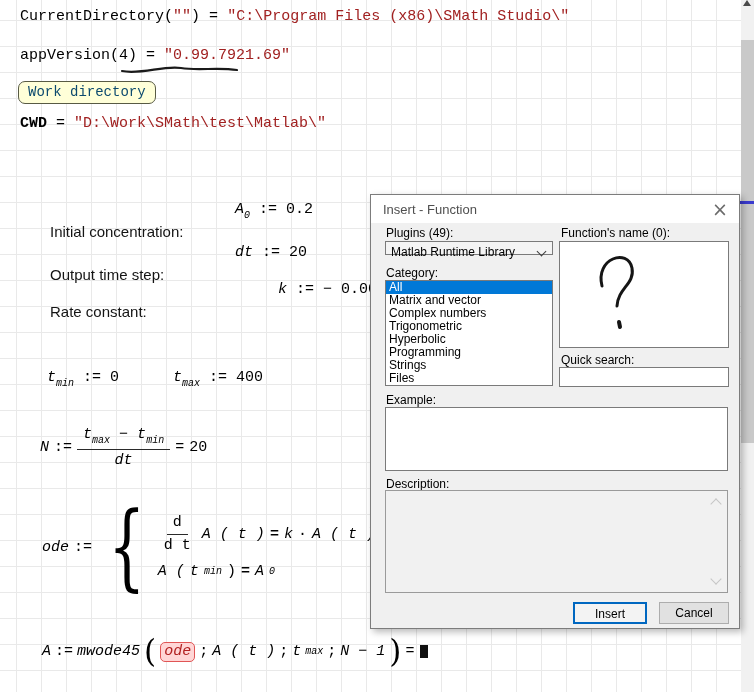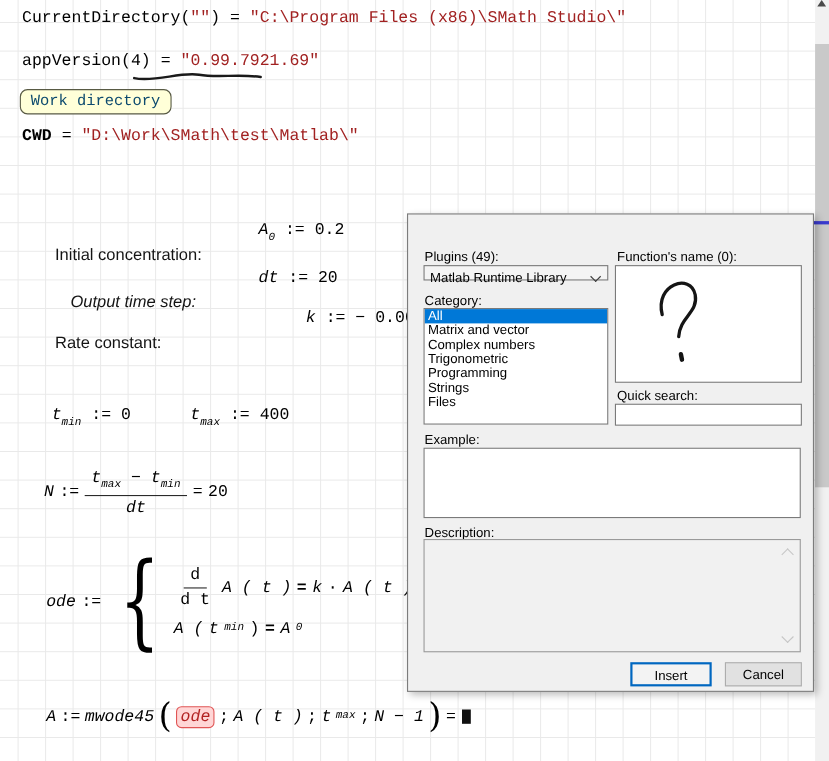--- a/index.html
+++ b/index.html
@@ -107,21 +107,21 @@
     <span class="str">"D:\Work\SMath\test\Matlab\"</span>
   </div>
 
   <div class="ws-item label-txt" style="left:50px;top:203px;">Initial concentration:</div>
   <div class="ws-item math" style="left:235px;top:201px;">
     <span class="it">A</span><span class="sub">0</span>
     <span>:=</span>
     <span>0.2</span>
   </div>
 
-  <div class="ws-item label-txt" style="left:64px;top:246px;font-style:italic;">Output time step:</div>
+  <div class="ws-item label-txt" style="left:50px;top:246px;">Output time step:</div>
   <div class="ws-item math" style="left:235px;top:244px;">
     <span class="it">dt</span>
     <span>:=</span>
     <span>20</span>
   </div>
 
   <div class="ws-item label-txt" style="left:50px;top:283px;">Rate constant:</div>
   <div class="ws-item math" style="left:243px;top:281px;margin-left:35px;">
     <span class="it">k</span>
     <span>:=</span>
@@ -201,35 +201,40 @@
   </div>
 </div>
 
 <div class="scrollbar">
   <div class="scroll-top-glyph"></div>
   <div class="scroll-thumb"></div>
 </div>
 <div class="page-marker"></div>
 
 <div class="dialog">
+  <div class="dlg-titlebar">
+    <span class="dlg-title">Insert - Function</span>
+    <span class="dlg-close">×</span>
+  </div>
 
   <span class="dlg-label" style="left:15px;top:31px;">Plugins (49):</span>
 
   <div class="combo">
     <span class="combo-text">Matlab Runtime Library</span>
     <span class="combo-chev"></span>
   </div>
 
   <span class="dlg-label" style="left:15px;top:71px;">Category:</span>
 
   <div class="listbox">
     <div class="cat-item selected">All</div>
     <div class="cat-item">Matrix and vector</div>
     <div class="cat-item">Complex numbers</div>
     <div class="cat-item">Trigonometric</div>
+    <div class="cat-item">Hyperbolic</div>
     <div class="cat-item">Programming</div>
     <div class="cat-item">Strings</div>
     <div class="cat-item">Files</div>
   </div>
 
   <span class="dlg-label" style="left:190px;top:31px;">Function's name (0):</span>
   <div class="fname-box">
     <svg style="position:absolute;left:28px;top:4px;" width="60" height="98" viewBox="0 0 60 98">
       <path d="M14 40 C 7 12, 40 2, 44 22 C 47 38, 30 42, 29 60" fill="none" stroke="#151515" stroke-width="3" stroke-linecap="round"></path>
       <path d="M31 76 L 32 81" fill="none" stroke="#151515" stroke-width="4" stroke-linecap="round"></path>

